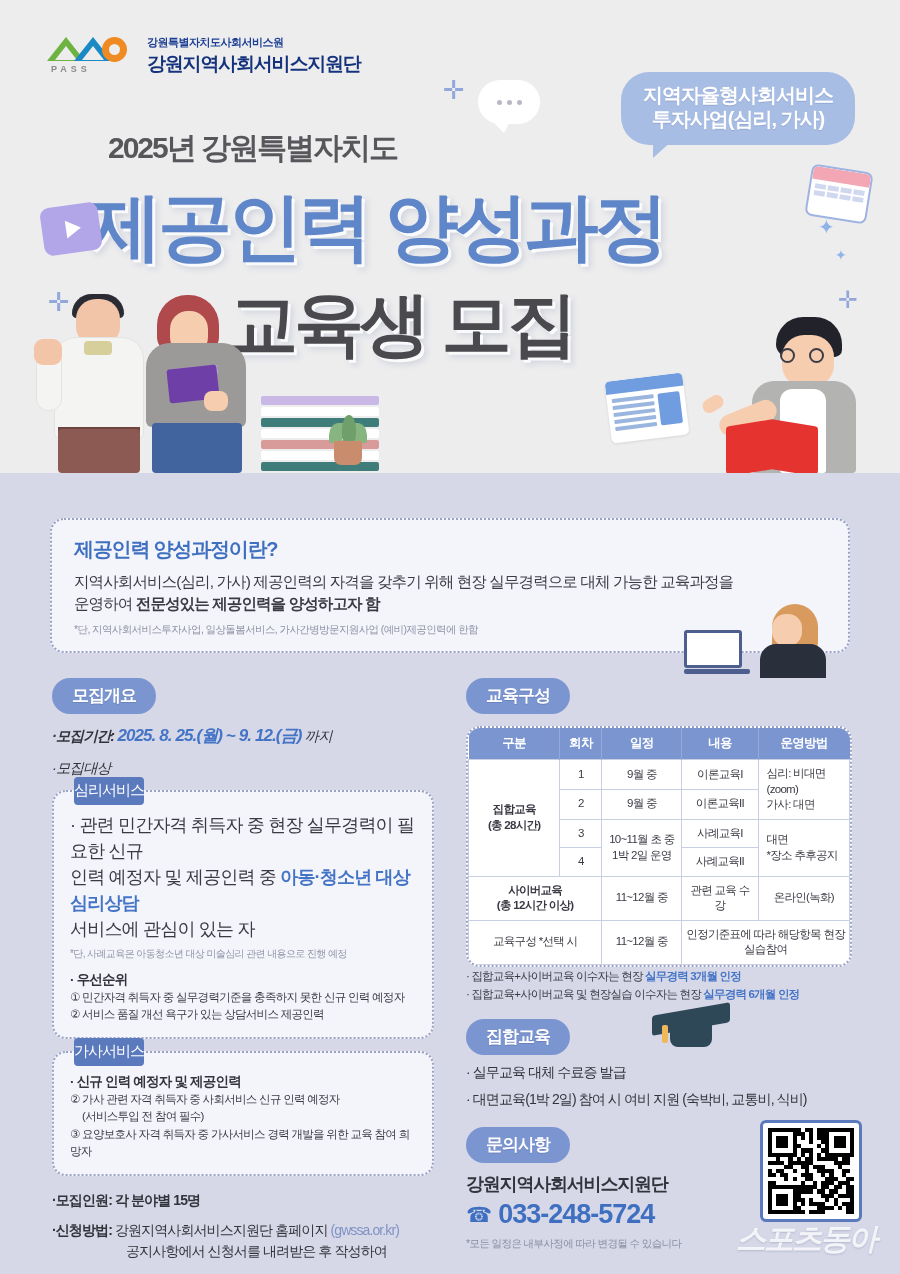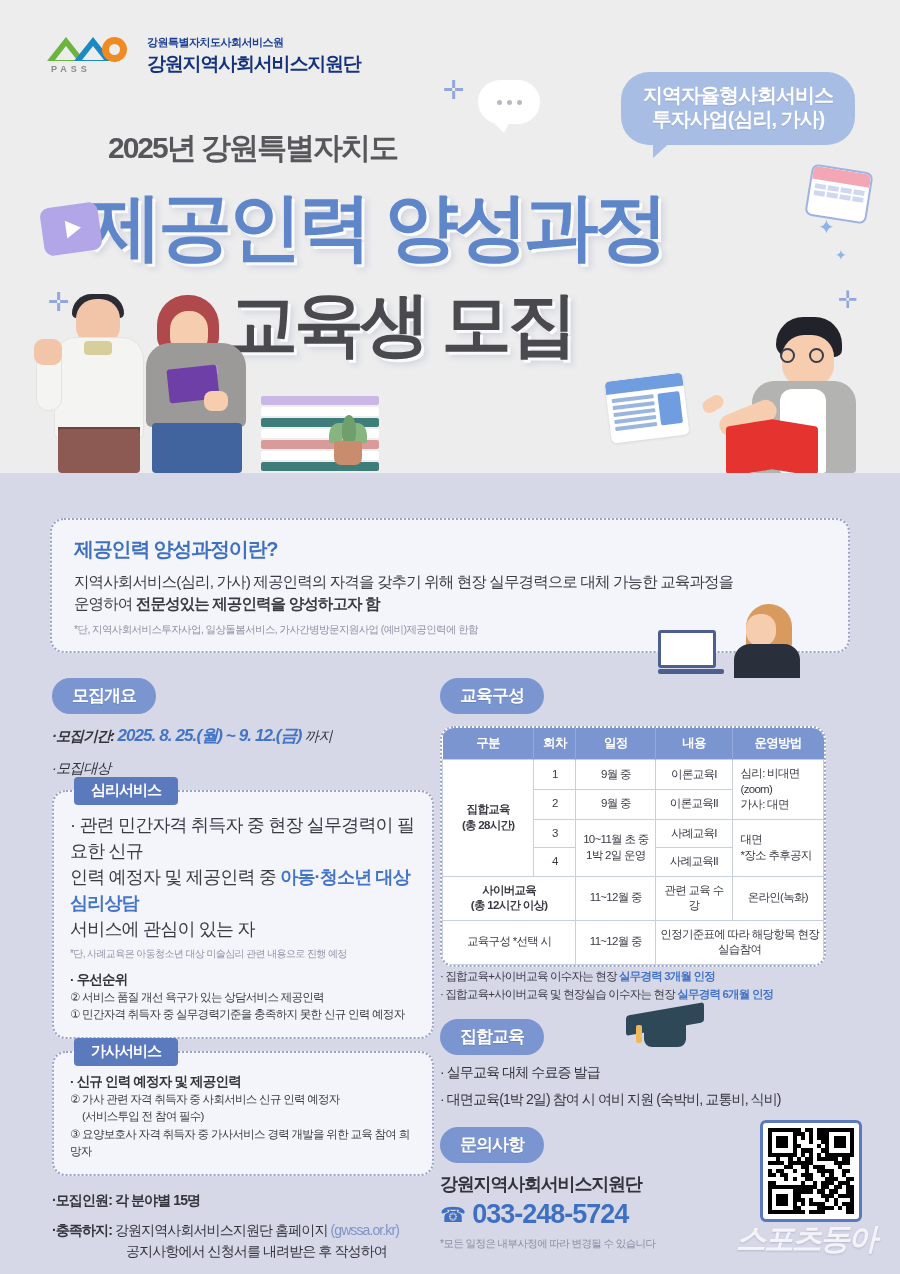--- a/index.html
+++ b/index.html
@@ -171,22 +171,22 @@
 
   
   .badge {
     display: inline-block; background: #7b95d1; color: #fff;
     font-size: 17px; font-weight: bold; letter-spacing: -1px;
     padding: 6px 20px 7px; border-radius: 18px;
     text-shadow: 0 1px 0 rgba(70,90,140,.3);
   }
   .badge-sq {
     display: inline-block; background: #5b79bd; color: #fff;
-    font-size: 15px; font-weight: bold; letter-spacing: -1px;
-    padding: 4px 17px 5px; border-radius: 4px;
+    font-size: 15px; font-weight: normal; letter-spacing: -1px;
+    padding: 4px 0 5px; border-radius: 4px;
   }
 
   
   .col-left { position: absolute; left: 52px; top: 678px; width: 382px; }
   .bullet { font-size: 14.5px; color: #33333b; letter-spacing: -0.9px; margin-top: 10px; line-height: 1.4; font-style: italic; }
   .bullet b { font-weight: bold; }
   .hl-blue { color: #4474c6; font-weight: bold; }
   .subcard {
     margin-top: 12px; background: #f4f5fa; border: 2px dotted #9aa2c6;
     border-radius: 14px; padding: 20px 16px 14px; position: relative;
@@ -195,21 +195,21 @@
   .sc-line { font-size: 18px; color: #3a3a44; letter-spacing: -0.8px; line-height: 1.45; }
   .sc-note { font-size: 10px; color: #9094a8; letter-spacing: -0.6px; margin-top: 4px; }
   .sc-head { font-size: 13.5px; font-weight: bold; color: #33333b; letter-spacing: -0.8px; margin-top: 10px; }
   .sc-num { font-size: 11.5px; color: #3a3a44; letter-spacing: -0.7px; line-height: 1.5; }
   .apply-block { margin-top: 14px; }
   .apply-line { font-size: 14px; color: #33333b; letter-spacing: -0.9px; line-height: 1.5; }
   .apply-ind { padding-left: 74px; }
   .mono-link { color: #7f93c4; }
 
   
-  .col-right { position: absolute; left: 440px; top: 678px; width: 386px; }
+  .col-right { position: absolute; left: 466px; top: 678px; width: 386px; }
   .laptop { position: absolute; left: 218px; top: -48px; width: 66px; height: 44px; }
   .laptop .screen { width: 58px; height: 38px; border: 3px solid #4d5f8e; background: #fff; border-radius: 3px; }
   .laptop .base { width: 66px; height: 5px; background: #4d5f8e; border-radius: 2px; margin-top: 1px; }
   .woman-sit { position: absolute; left: 292px; top: -74px; width: 74px; height: 72px; }
   .ws-hair { position: absolute; left: 14px; top: 0; width: 46px; height: 52px; background: #d99a5e; border-radius: 24px 24px 14px 14px; }
   .ws-face { position: absolute; left: 14px; top: 10px; width: 30px; height: 32px; background: #f7cdb0; border-radius: 14px; }
   .ws-body { position: absolute; left: 2px; top: 40px; width: 66px; height: 34px; background: #2a2f3c; border-radius: 16px 16px 0 0; }
 
   
   .tbl-wrap {
@@ -413,39 +413,39 @@
     
     <div class="subcard">
       <span class="badge-sq">심리서비스</span>
       <div class="sc-line">· 관련 민간자격 취득자 중 현장 실무경력이 필요한 신규</div>
       <div class="sc-line">
         <span>인력 예정자 및 제공인력 중 </span><span class="hl-blue">아동·청소년 대상 심리상담</span>
       </div>
       <div class="sc-line">서비스에 관심이 있는 자</div>
       <div class="sc-note">*단, 사례교육은 아동청소년 대상 미술심리 관련 내용으로 진행 예정</div>
       <div class="sc-head">· 우선순위</div>
+      <div class="sc-num">① 민간자격 취득자 중 실무경력기준을 충족하지 못한 신규 인력 예정자</div>
       <div class="sc-num">② 서비스 품질 개선 욕구가 있는 상담서비스 제공인력</div>
-      <div class="sc-num">① 민간자격 취득자 중 실무경력기준을 충족하지 못한 신규 인력 예정자</div>
     </div>
 
     
     <div class="subcard">
       <span class="badge-sq">가사서비스</span>
       <div class="sc-head" style="margin-top:0">· 신규 인력 예정자 및 제공인력</div>
       <div class="sc-num">② 가사 관련 자격 취득자 중 사회서비스 신규 인력 예정자</div>
       <div class="sc-num" style="padding-left:12px">(서비스투입 전 참여 필수)</div>
       <div class="sc-num">③ 요양보호사 자격 취득자 중 가사서비스 경력 개발을 위한 교육 참여 희망자</div>
     </div>
 
     <div class="apply-block">
       <div class="apply-line">
         <b>·모집인원: </b><b>각 분야별 15명</b>
       </div>
       <div class="apply-line" style="margin-top:9px">
-        <b>·충족하지: </b><span>강원지역사회서비스지원단 홈페이지 </span><span class="mono-link">(gwssa.or.kr)</span>
+        <b>·신청방법: </b><span>강원지역사회서비스지원단 홈페이지 </span><span class="mono-link">(gwssa.or.kr)</span>
       </div>
       <div class="apply-line apply-ind">공지사항에서 신청서를 내려받은 후 작성하여</div>
     </div>
   </div>
 
   <div class="col-right">
 
     <div class="laptop">
       <div class="screen"></div>
         <div class="base"></div>

